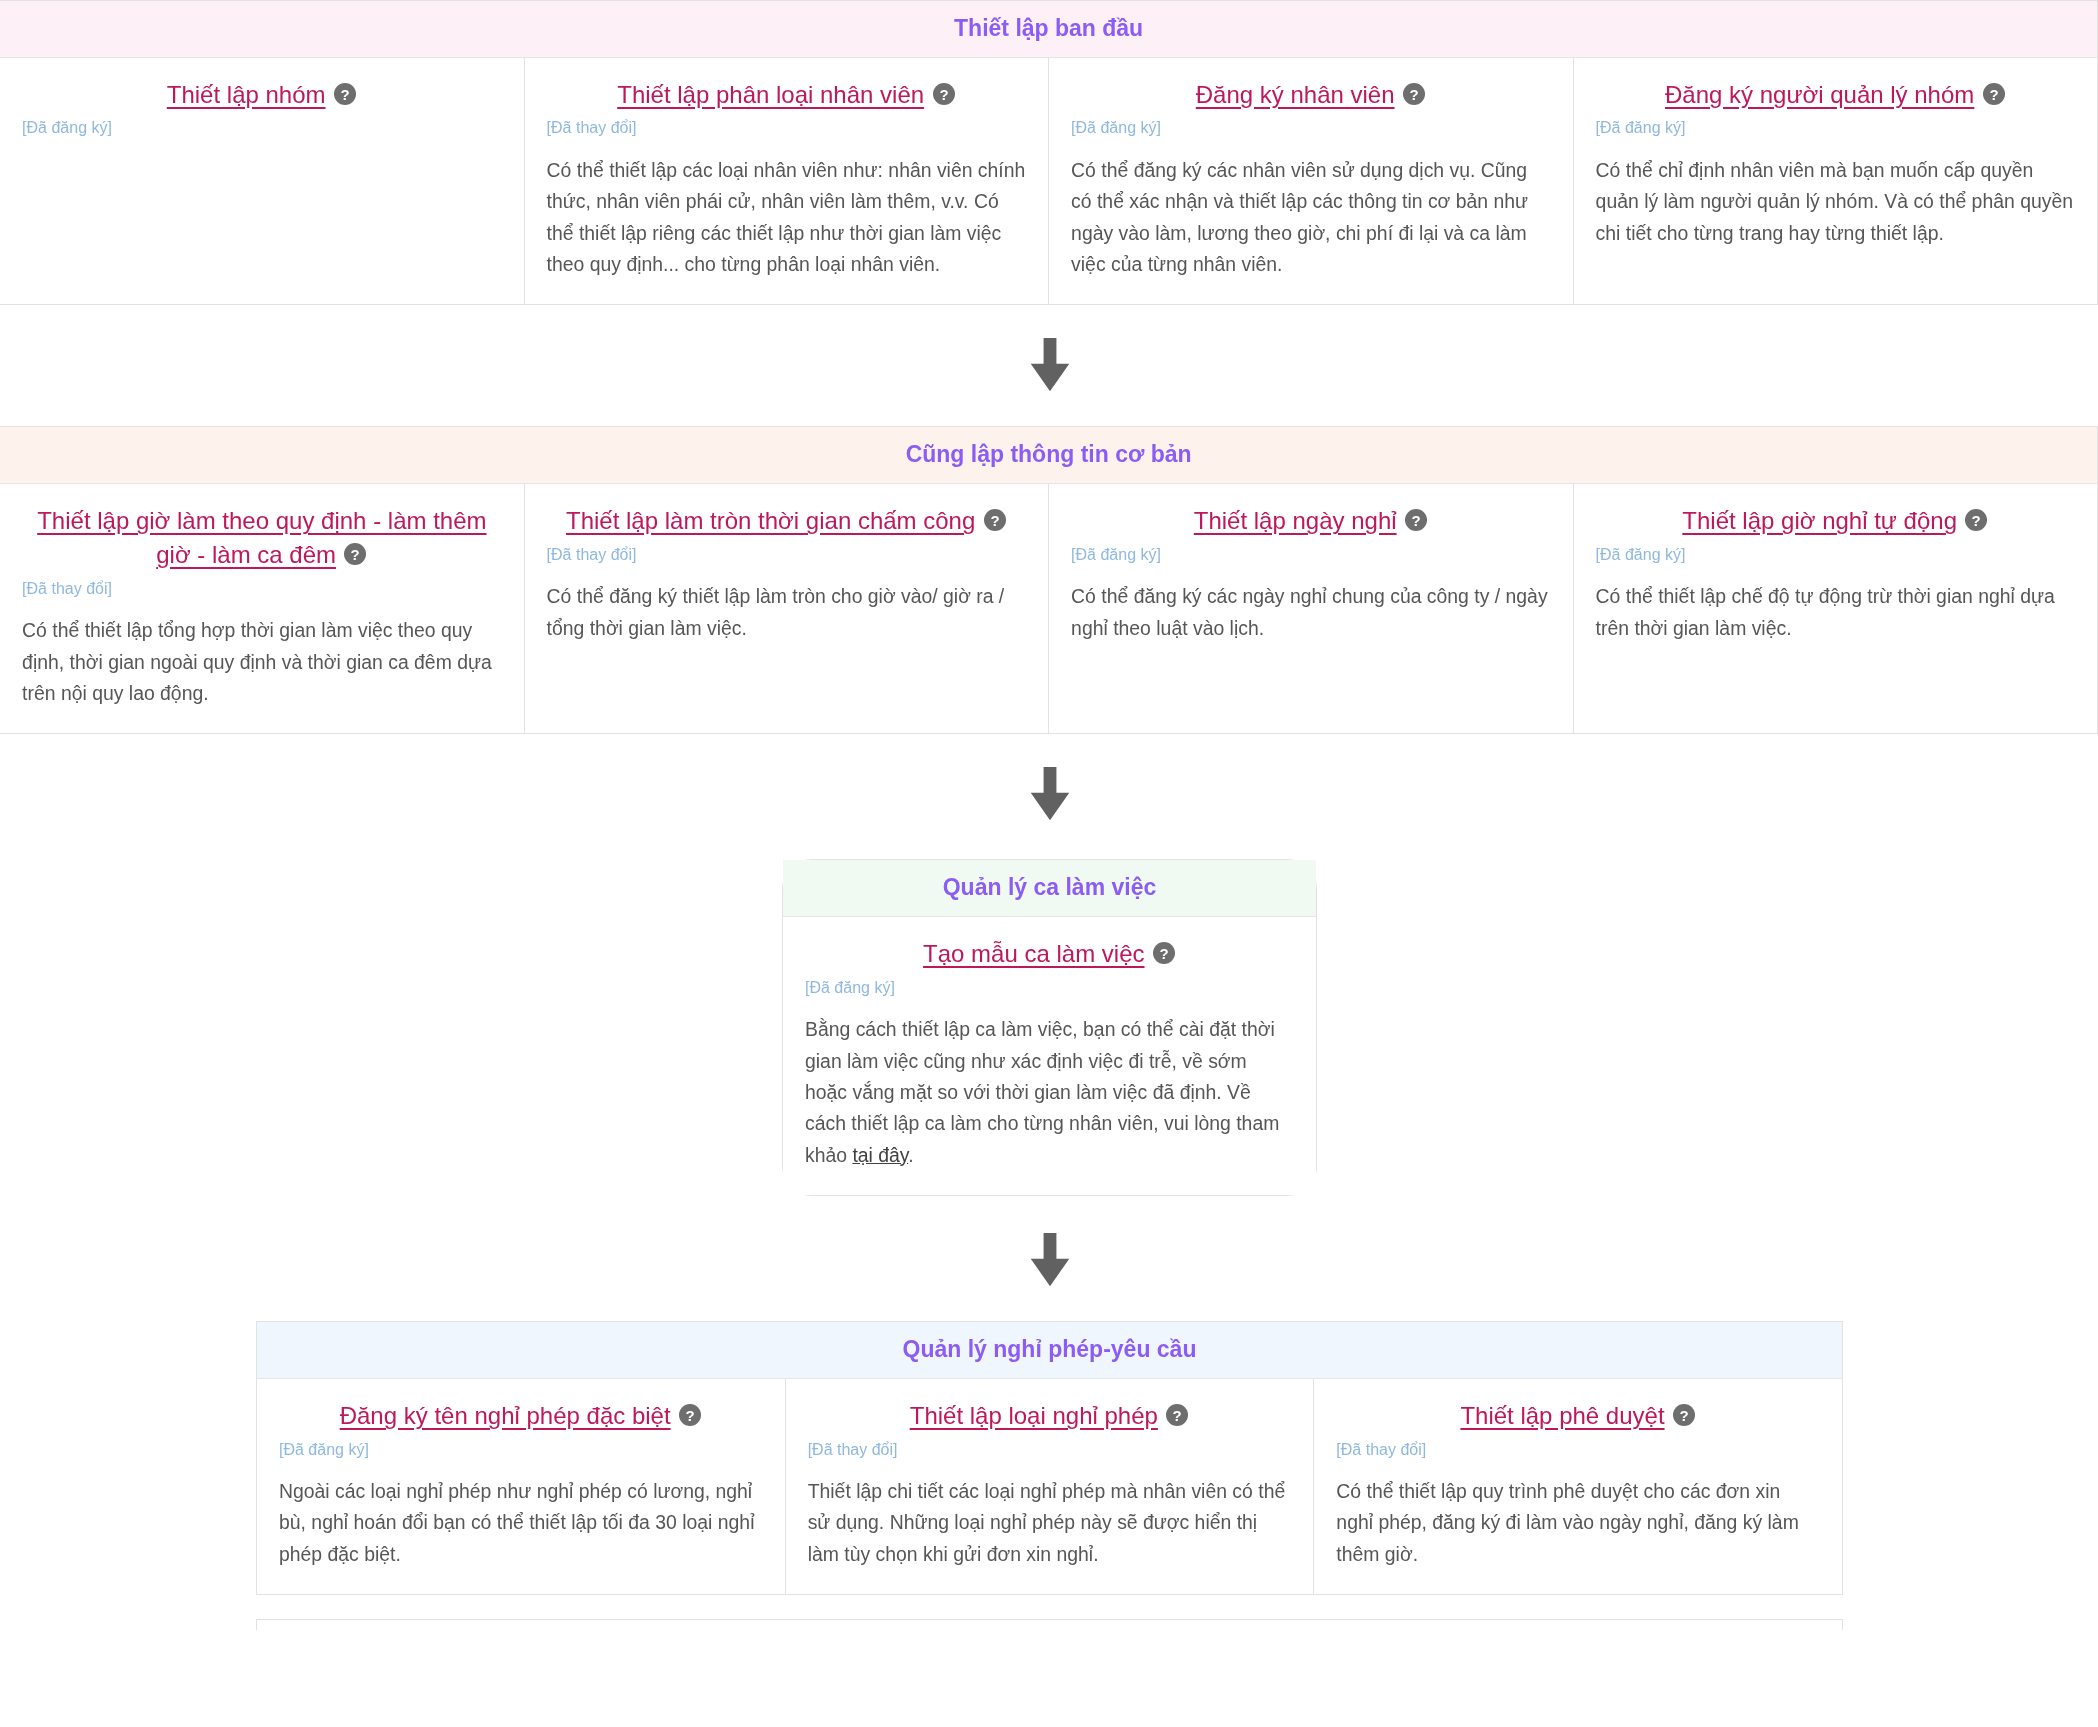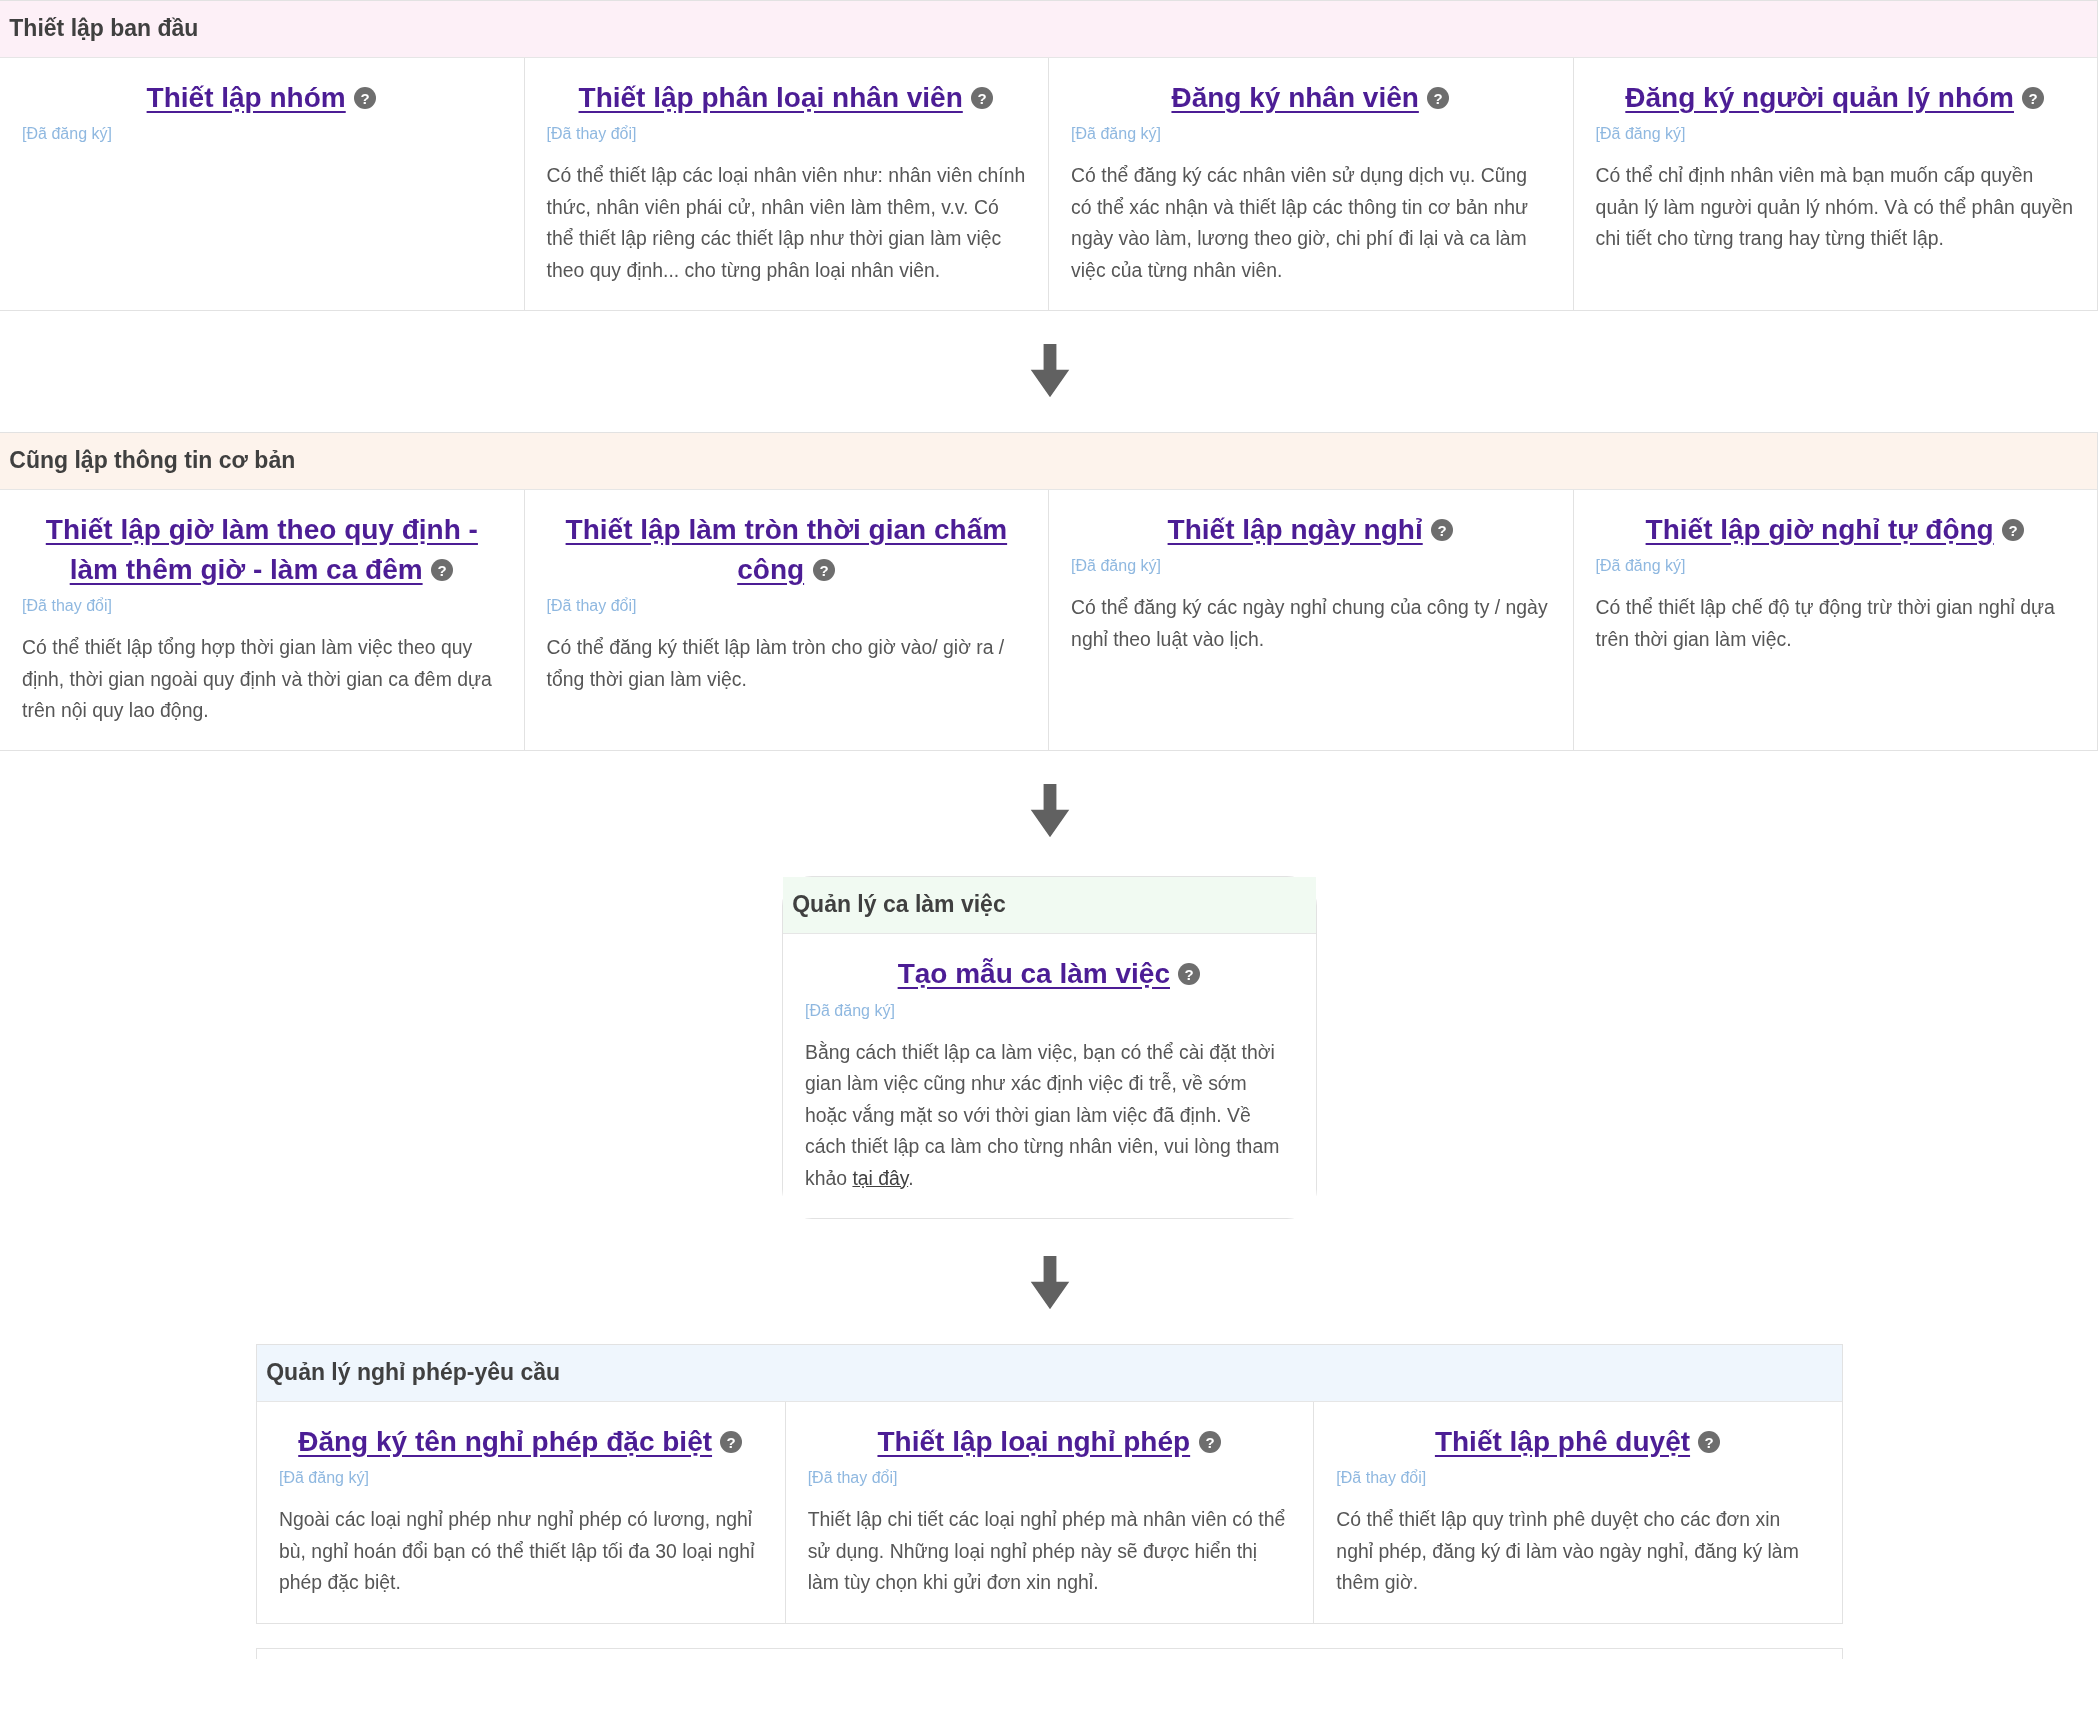--- a/index.html
+++ b/index.html
@@ -21,25 +21,25 @@
   }
 
   
   .section {
     border: 0.9px solid #e2e2e2;
     background: #ffffff;
   }
   .section-full { width: 2099px; margin-left: -0.9px; }
 
   .section-header {
-    text-align: left;
+    text-align: center;
     font-weight: bold;
     font-size: 23px;
     line-height: 1.3;
-    color: #404040;
+    color: #8b5cf6;
     padding: 13px 9.2px;
     border-bottom: 0.9px solid #e6e6e6;
   }
   .hdr-pink  { background: #fdf0f7; }
   .hdr-peach { background: #fdf3ec; }
   .hdr-green { background: #f1faf2; }
   .hdr-blue  { background: #eff6fd; }
 
   .section-body {
     display: flex;
@@ -53,23 +53,23 @@
     background: #ffffff;
     min-width: 0;
   }
   .card:last-child { border-right: none; }
 
   .card-title-row {
     text-align: center;
     margin-bottom: 5.5px;
   }
   .card-title {
-    font-size: 28px;
-    font-weight: bold;
-    color: #4c1d95;
+    font-size: 24px;
+    font-weight: normal;
+    color: #be185d;
     text-decoration: underline;
     text-underline-offset: 3.7px;
     line-height: 1.42;
     cursor: pointer;
   }
   .help-icon {
     display: inline-block;
     vertical-align: -2.8px;
     margin-left: 7.4px;
     width: 24px;

